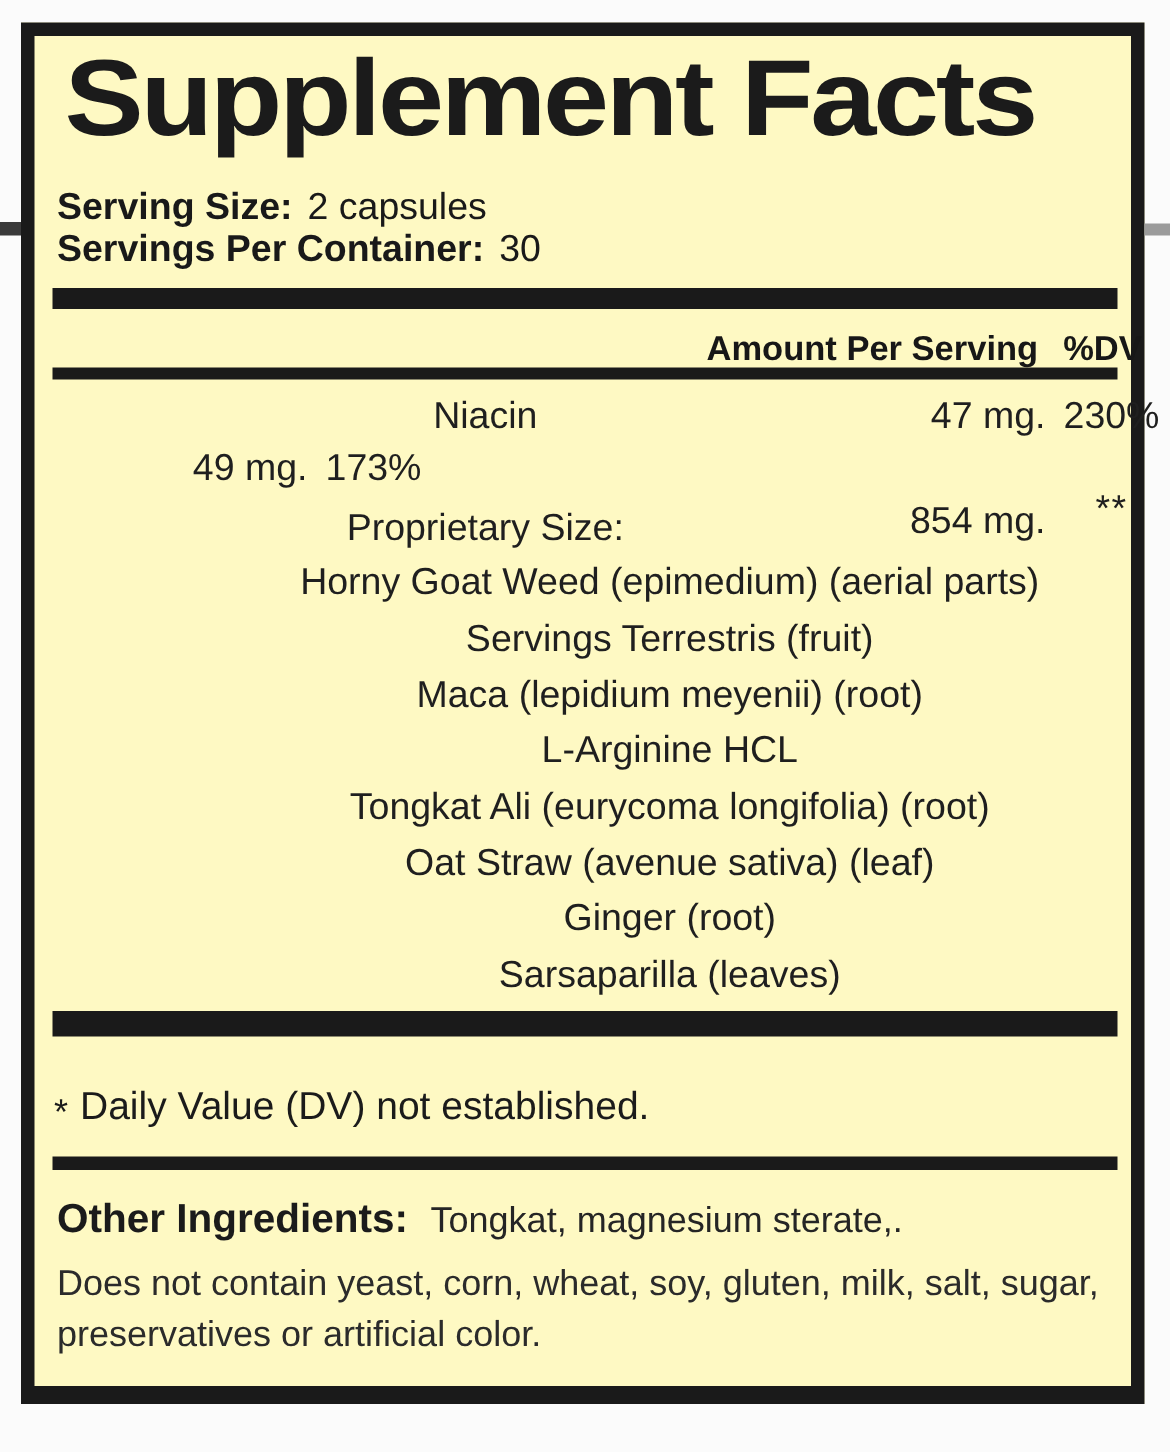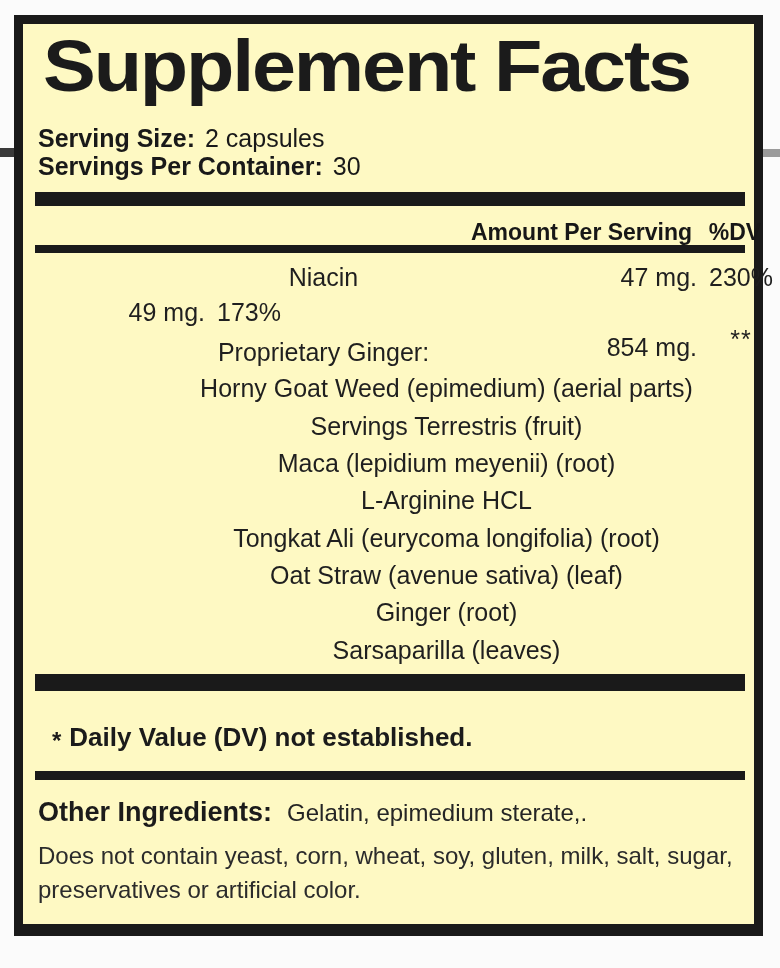--- a/index.html
+++ b/index.html
@@ -76,24 +76,23 @@
   .row.header { font-size: 23px; font-weight: bold; color: #171717; }
   .row.header .amount { width: 220px; }
   .row.header .dv { padding-right: 6px; }
   .row.sub .name { padding-left: 33px; }
   .row.prop .name { position: relative; top: 5px; }
   .row.prop .dv { position: relative; top: -8px; letter-spacing: 1px; }
   .footnote {
     position: absolute;
     left: 13px;
     font-size: 26px;
-    font-weight: bold;
+    font-weight: normal;
     color: #1b1b1b;
     white-space: nowrap;
-    margin-left: 16px;
   }
   .footnote .star {
     display: inline-block;
     font-size: 24px;
     position: relative;
     top: 3px;
     margin-right: 8px;
   }
   .other-ing {
     position: absolute;
@@ -148,21 +147,21 @@
       <span class="amount">47 mg.</span>
       <span class="dv">230%</span>
     </div>
 
     <div class="row" style="top:273px">
       <span class="amount">49 mg.</span>
       <span class="dv">173%</span>
     </div>
 
     <div class="row prop" style="top:308px">
-      <span class="name">Proprietary Ginger:</span>
+      <span class="name">Proprietary Size:</span>
       <span class="amount">854 mg.</span>
       <span class="dv">**</span>
     </div>
 
     <div class="row sub" style="top:349px">
       <span class="name">Horny Goat Weed (epimedium) (aerial parts)</span>
     </div>
     <div class="row sub" style="top:387px">
       <span class="name">Servings Terrestris (fruit)</span>
     </div>
@@ -188,21 +187,21 @@
     <div class="bar" style="top:650px;height:17px"></div>
 
     <div class="footnote" style="top:698px">
       <span class="star">*</span><span>Daily Value (DV) not established.</span>
     </div>
 
     <div class="bar" style="top:747px;height:9px"></div>
 
     <div class="other-ing" style="top:773px">
       <span class="lbl">Other Ingredients:</span>
-      <span class="val">Gelatin, epimedium sterate,.</span>
+      <span class="val">Tongkat, magnesium sterate,.</span>
     </div>
 
     <div class="disclaimer" style="top:818px">Does not contain yeast, corn, wheat, soy, gluten, milk, salt, sugar,</div>
     <div class="disclaimer" style="top:852px">preservatives or artificial color.</div>
 
   </div>
 </div>
 
 <div class="tick tick-left"></div>
 <div class="tick tick-right"></div>

